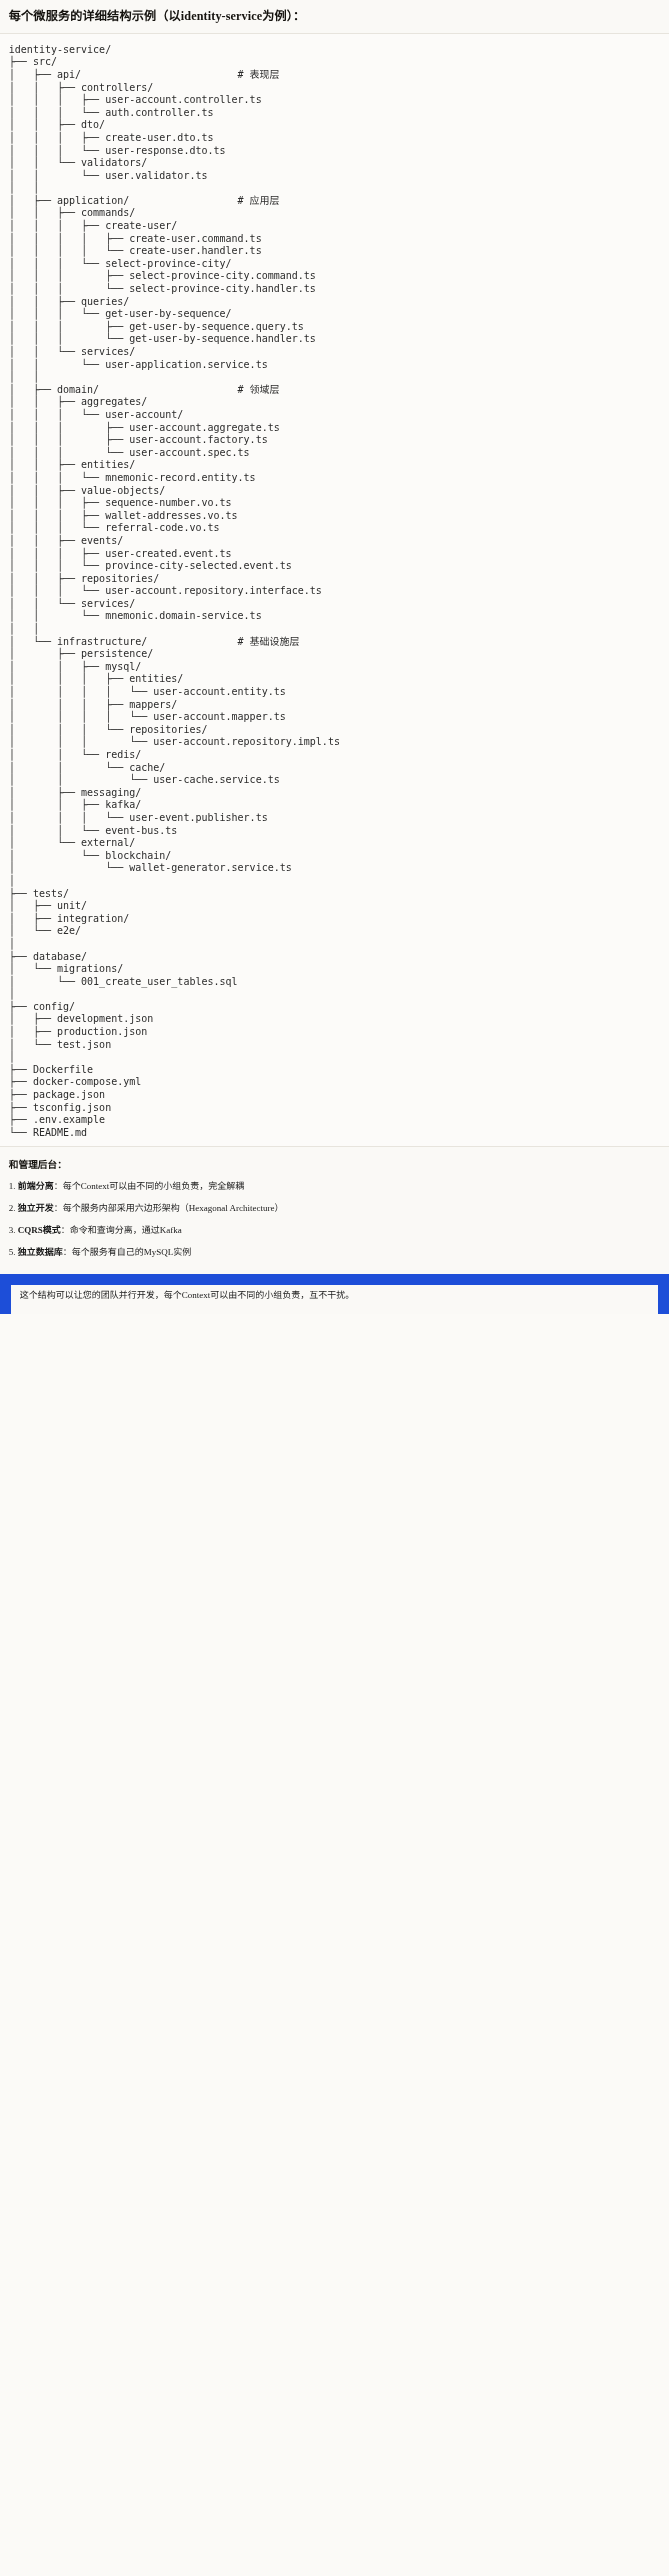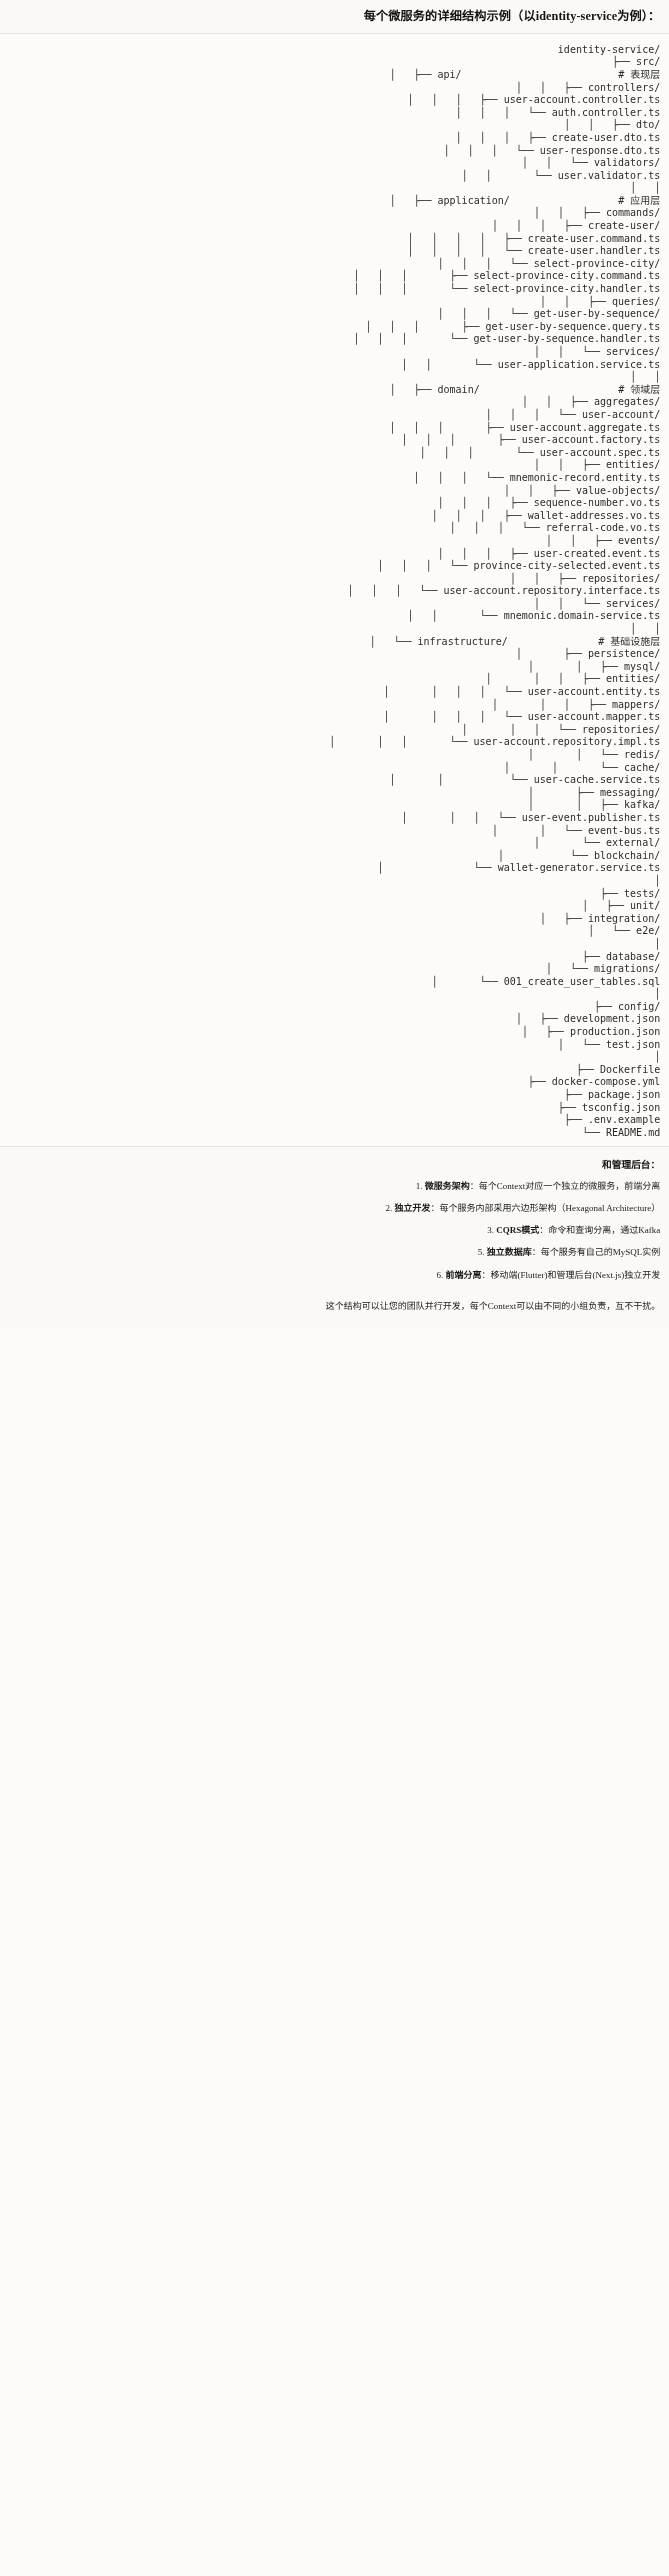--- a/index.html
+++ b/index.html
@@ -12,21 +12,20 @@
     width: 669px;
     font-family: "Liberation Sans", sans-serif;
     color: #1a1a1a;
     -webkit-font-smoothing: antialiased;
   }
   .page {
     width: 669px;
     box-sizing: border-box;
     background: #1d4ed8;
     padding: 0;
-    text-align: right;
   }
 
   
   .doc-header {
     padding: 7.5px 8.8px 8.8px 8.8px;
     background: #faf9f6;
     border-bottom: 0.6px solid #e7e4dd;
   }
   .doc-title {
     font-family: "Liberation Serif", serif;
@@ -88,21 +87,21 @@
   ol.kp-list li .desc {
     font-weight: normal;
   }
   .kp-footer {
     font-family: "Liberation Serif", serif;
     font-size: 9px;
     line-height: 1.55;
     color: #1a1a1a;
     padding: 3.8px 8.8px 11.3px 8.8px;
     background: #faf9f6;
-    margin: 0;
+    margin: 11px;
   }
 </style>
 </head>
 <body>
 
 <div class="page">
 
   <div class="doc-header">
     <h1 class="doc-title">每个微服务的详细结构示例（以identity-service为例）：</h1>
   </div>
@@ -193,24 +192,23 @@
 ├── docker-compose.yml
 ├── package.json
 ├── tsconfig.json
 ├── .env.example
 └── README.md</pre>
   </div>
 
   <div class="keypoints">
     <p class="kp-title">和管理后台：</p>
     <ol class="kp-list">
-        <li><span class="num">1.</span> <span class="lead">微服务架构</span><span class="desc">：</span><span class="desc">每个Context对应一个独立的微服务，前端分离</span></li>
+        <li><span class="num">1.</span> <span class="lead">前端分离</span><span class="desc">：</span><span class="desc">每个Context可以由不同的小组负责，完全解耦</span></li>
         <li><span class="num">2.</span> <span class="lead">独立开发</span><span class="desc">：</span><span class="desc">每个服务内部采用六边形架构（Hexagonal Architecture）</span></li>
         <li><span class="num">3.</span> <span class="lead">CQRS模式</span><span class="desc">：</span><span class="desc">命令和查询分离，通过Kafka</span></li>
         <li><span class="num">5.</span> <span class="lead">独立数据库</span><span class="desc">：</span><span class="desc">每个服务有自己的MySQL实例</span></li>
-        <li><span class="num">6.</span> <span class="lead">前端分离</span><span class="desc">：</span><span class="desc">移动端(Flutter)和管理后台(Next.js)独立开发</span></li>
       </ol>
   </div>
 
   <p class="kp-footer">这个结构可以让您的团队并行开发，每个Context可以由不同的小组负责，互不干扰。</p>
 
 </div>
 
 
 </body></html>

